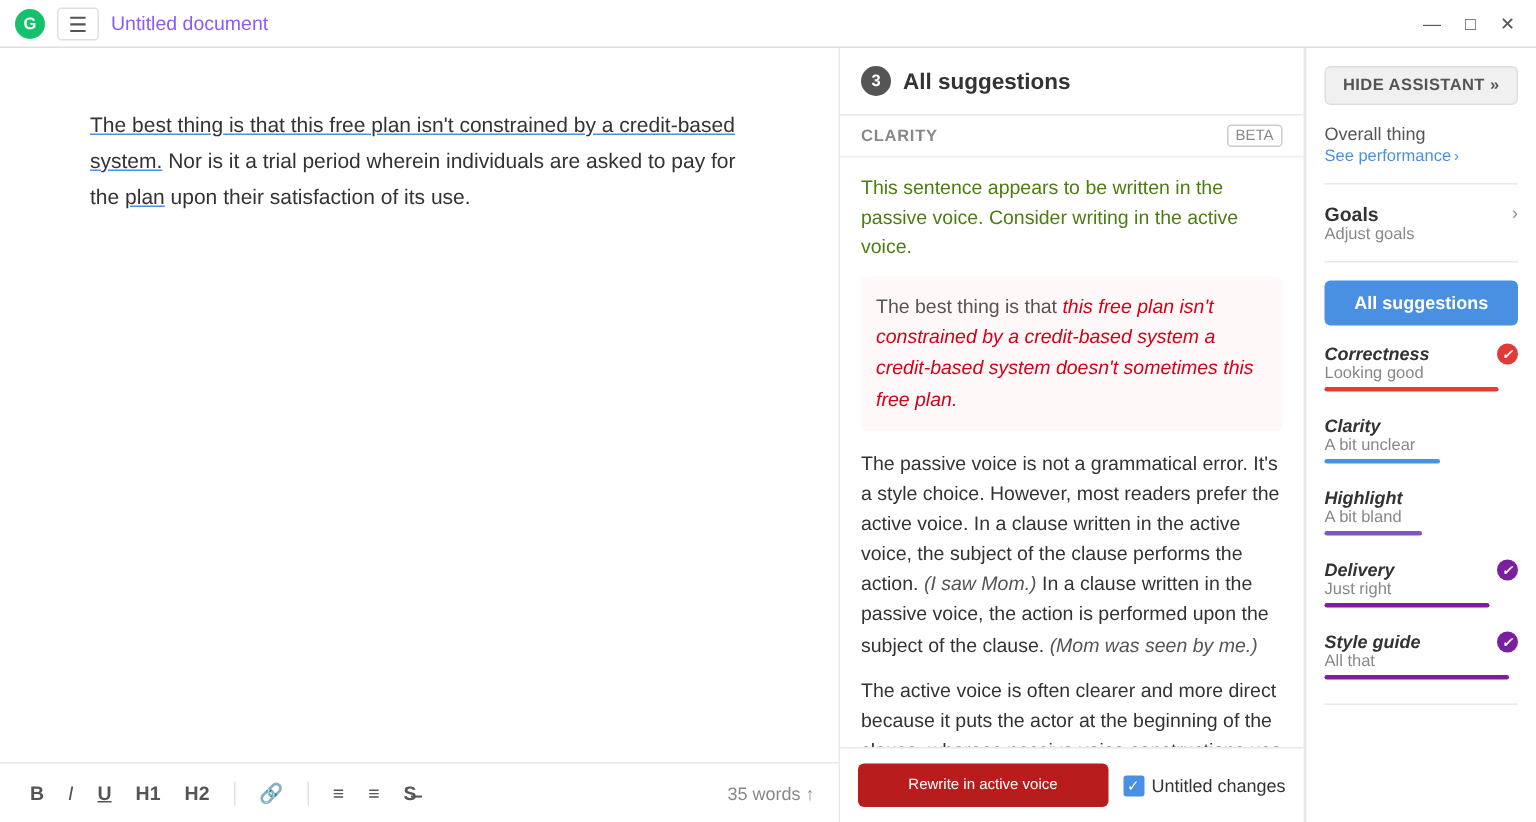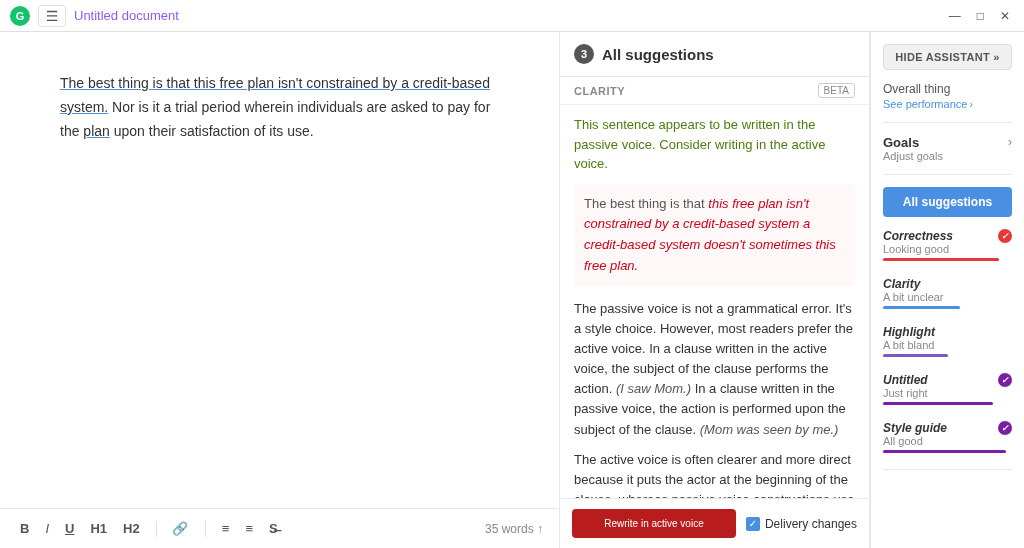--- a/index.html
+++ b/index.html
@@ -131,21 +131,21 @@
       </div>
       <div class="suggestion-desc">
         The active voice is often clearer and more direct because it puts the actor at the beginning of the clause, whereas passive voice constructions use a different word order from what readers are used to seeing. However, switching from the passive voice to the active voice sometimes changes the emphasis of the sentence.
       </div>
 
     </div>
     <div class="panel-footer">
       <button class="rewrite-btn">Rewrite in active voice</button>
       <div class="highlight-check">
         <div class="checkbox">✓</div>
-        <span>Delivery changes</span>
+        <span>Untitled changes</span>
       </div>
     </div>
   </div>
 
   <div class="right-panel">
     <button class="hide-assistant-btn">HIDE ASSISTANT »</button>
 
     <div class="score-section">
       <div class="score-label">Overall thing</div>
       <div class="score-link">
@@ -188,33 +188,33 @@
     <div class="metric-row">
       <div class="metric-name">
         <span>Highlight</span>
       </div>
       <div class="metric-sub">A bit bland</div>
       <div class="metric-bar" style="background:#7e57c2; width:50%;"></div>
     </div>
 
     <div class="metric-row">
       <div class="metric-name">
-        <span>Untitled</span>
+        <span>Delivery</span>
         <div class="metric-icon purple">✓</div>
       </div>
       <div class="metric-sub">Just right</div>
       <div class="metric-bar" style="background:#7b1fa2; width:85%;"></div>
     </div>
 
     <div class="metric-row">
       <div class="metric-name">
         <span>Style guide</span>
         <div class="metric-icon purple">✓</div>
       </div>
-      <div class="metric-sub">All good</div>
+      <div class="metric-sub">All that</div>
       <div class="metric-bar" style="background:#7b1fa2; width:95%;"></div>
     </div>
 
     <div class="section-divider"></div>
 
   </div>
 
 </div>
 
 </body></html>

